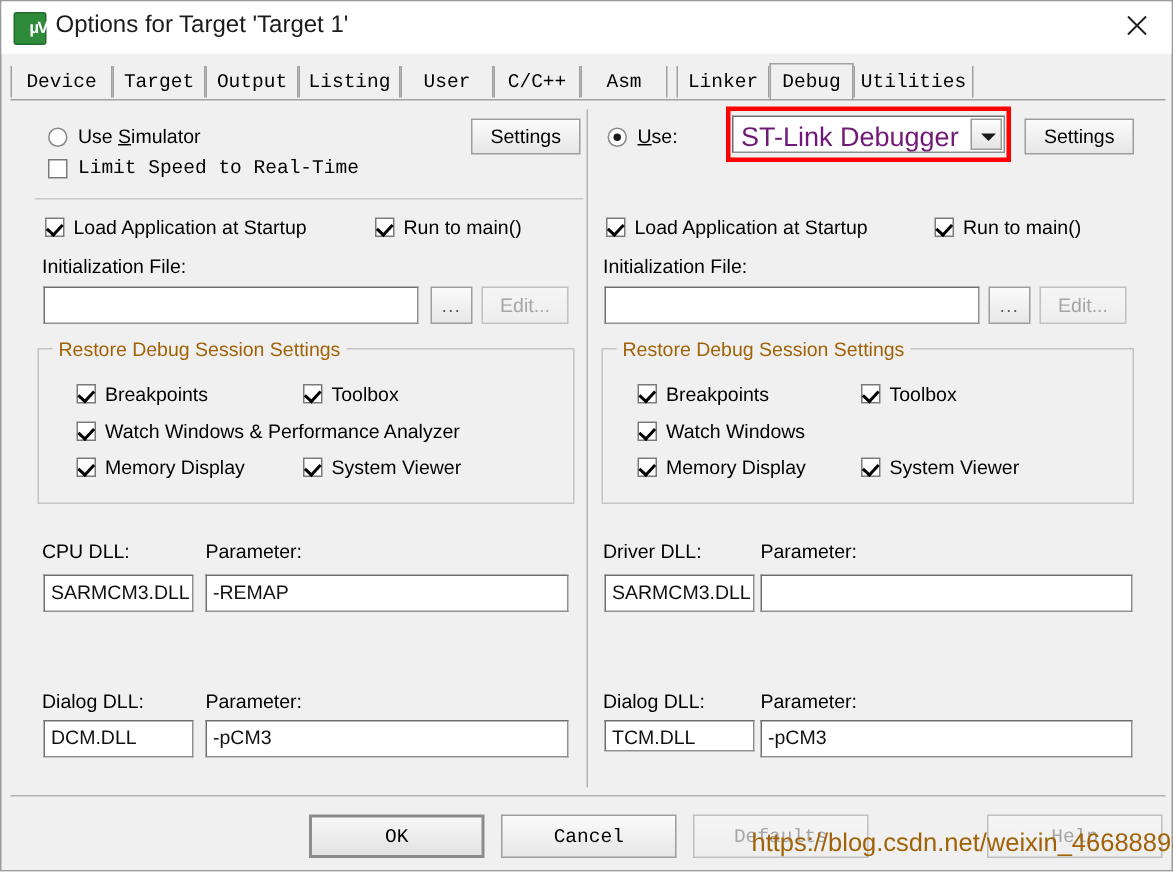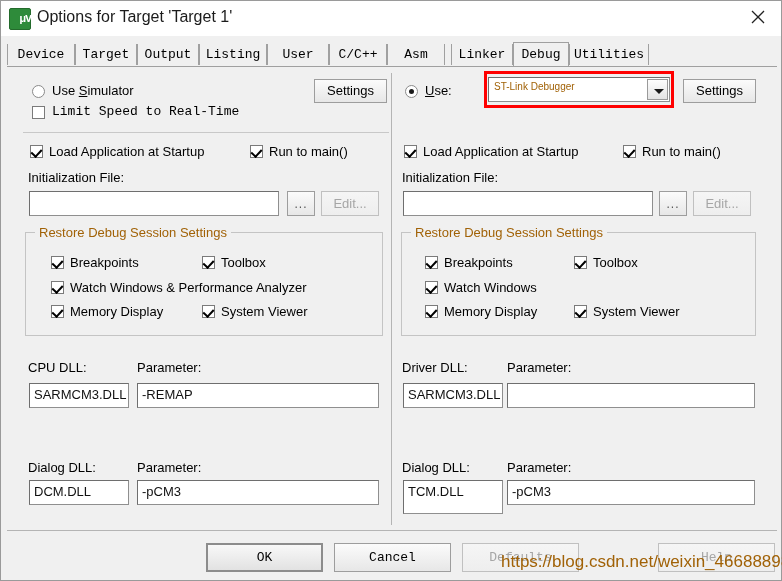--- a/index.html
+++ b/index.html
@@ -12,21 +12,21 @@
   }
   .dialog{position:relative;width:782px;height:581px;background:#f0f0f0;
           border:1px solid #9a9a9a;box-sizing:border-box;}
 
   
   .titlebar{position:absolute;left:0;top:0;width:780px;height:35px;background:#ffffff;}
   .title-icon{position:absolute;left:8px;top:7px;width:20px;height:20px;
               background:#2e8b3a;border:1px solid #246b2c;border-radius:2px;}
   .title-icon .glyph{position:absolute;left:0;top:0;width:36px;height:20px;
               color:#ffffff;font-size:11px;font-weight:bold;line-height:20px;text-align:center;
-              font-family:Liberation Mono, monospace;letter-spacing:-1px;}
+              font-family:Liberation Sans, sans-serif;letter-spacing:-1px;}
   .title-text{position:absolute;left:36px;top:7px;font-size:16px;color:#1b1b1b;
               font-family:"Liberation Sans",sans-serif;white-space:nowrap;}
   .close-btn{position:absolute;right:0;top:0;width:46px;height:30px;cursor:default;}
   .close-btn svg{position:absolute;left:16px;top:9px;}
 
   
   .tabstrip{position:absolute;left:6px;top:41px;width:770px;height:24px;}
   .tab{position:absolute;top:2px;height:21px;line-height:21px;
        font-family:"Liberation Mono","DejaVu Sans Mono",monospace;font-size:13px;
        color:#000;text-align:center;box-sizing:border-box;
@@ -57,21 +57,21 @@
   .chk.on::after{content:"";position:absolute;left:2px;top:1px;width:5px;height:8px;
        border:solid #000;border-width:0 2px 2px 0;transform:rotate(43deg);}
 
   .txtbox{position:absolute;background:#fff;box-sizing:border-box;
        border:1px solid #8f8f8f;border-top-color:#6e6e6e;border-left-color:#6e6e6e;
        font-size:13px;color:#111;padding:2px 3px 0 4px;line-height:18px;
        font-family:"Liberation Sans",sans-serif;overflow:hidden;white-space:nowrap;cursor:text;}
 
   .combo{position:absolute;background:#fff;box-sizing:border-box;
        border:1px solid #8f8f8f;border-top-color:#6e6e6e;border-left-color:#6e6e6e;}
-  .combo .val{position:absolute;left:5px;top:3px;font-size:10px;color:#a16207;white-space:nowrap;}
+  .combo .val{position:absolute;left:5px;top:3px;font-size:18px;color:#701a75;white-space:nowrap;}
   .combo .arrowbtn{position:absolute;right:1px;top:1px;width:21px;bottom:1px;
        background:linear-gradient(#fdfdfd,#e4e4e4);border:1px solid #9a9a9a;box-sizing:border-box;cursor:default;}
   .combo .arrowbtn::after{content:"";position:absolute;left:6px;top:9px;
        border-left:5px solid transparent;border-right:5px solid transparent;border-top:5px solid #1a1a1a;}
 
   .btn{position:absolute;box-sizing:border-box;background:linear-gradient(#fbfbfb,#e7e7e7);
        border:1px solid #9d9d9d;color:#000;font-size:13px;text-align:center;cursor:default;
        font-family:"Liberation Sans",sans-serif;white-space:nowrap;}
   .btn.disabled{color:#a6a6a6;background:linear-gradient(#f5f5f5,#eeeeee);border-color:#c0c0c0;}
   .btn.mono{font-family:"Liberation Mono","DejaVu Sans Mono",monospace;font-size:13px;}
@@ -212,21 +212,21 @@
   <div class="chk on" style="left:573px;top:304px;"></div>
   <div class="lbl" style="left:592px;top:303px;">System Viewer</div>
 
   <div class="lbl" style="left:401px;top:359px;">Driver DLL:</div>
   <div class="lbl" style="left:506px;top:359px;">Parameter:</div>
   <div class="txtbox" style="left:402px;top:382px;width:100px;height:25px;">SARMCM3.DLL</div>
   <div class="txtbox" style="left:506px;top:382px;width:248px;height:25px;"></div>
 
   <div class="lbl" style="left:401px;top:459px;">Dialog DLL:</div>
   <div class="lbl" style="left:506px;top:459px;">Parameter:</div>
-  <div class="txtbox" style="left:402px;top:479px;width:100px;height:34px;">TCM.DLL</div>
+  <div class="txtbox" style="left:402px;top:479px;width:100px;height:21px;">TCM.DLL</div>
   <div class="txtbox" style="left:506px;top:479px;width:248px;height:25px;">-pCM3</div>
 
   <div class="btn mono" style="left:333px;top:542px;width:117px;height:29px;line-height:27px;">Cancel</div>
   <div class="btn mono default" style="left:205px;top:542px;width:117px;height:29px;line-height:25px;">OK</div>
   <div class="btn mono disabled" style="left:461px;top:542px;width:117px;height:29px;line-height:27px;">Defaults</div>
   <div class="btn mono disabled" style="left:657px;top:542px;width:117px;height:29px;line-height:27px;">Help</div>
 
   <div class="watermark">https://blog.csdn.net/weixin_46688898</div>
 
 </div>

